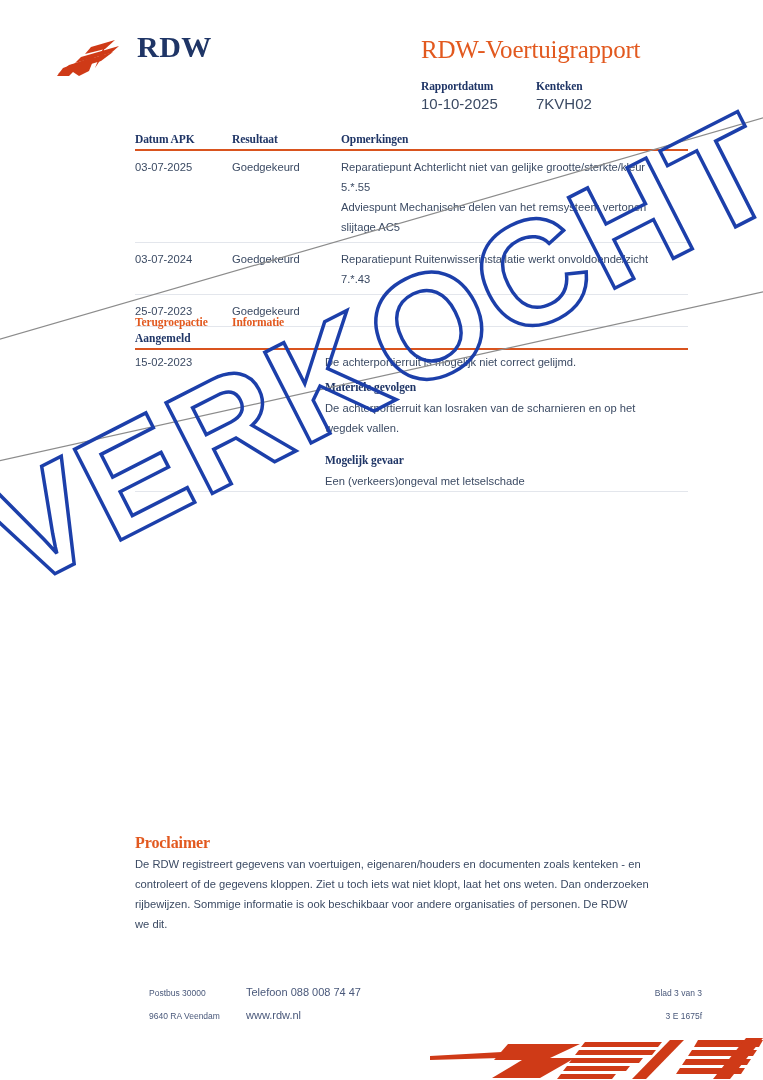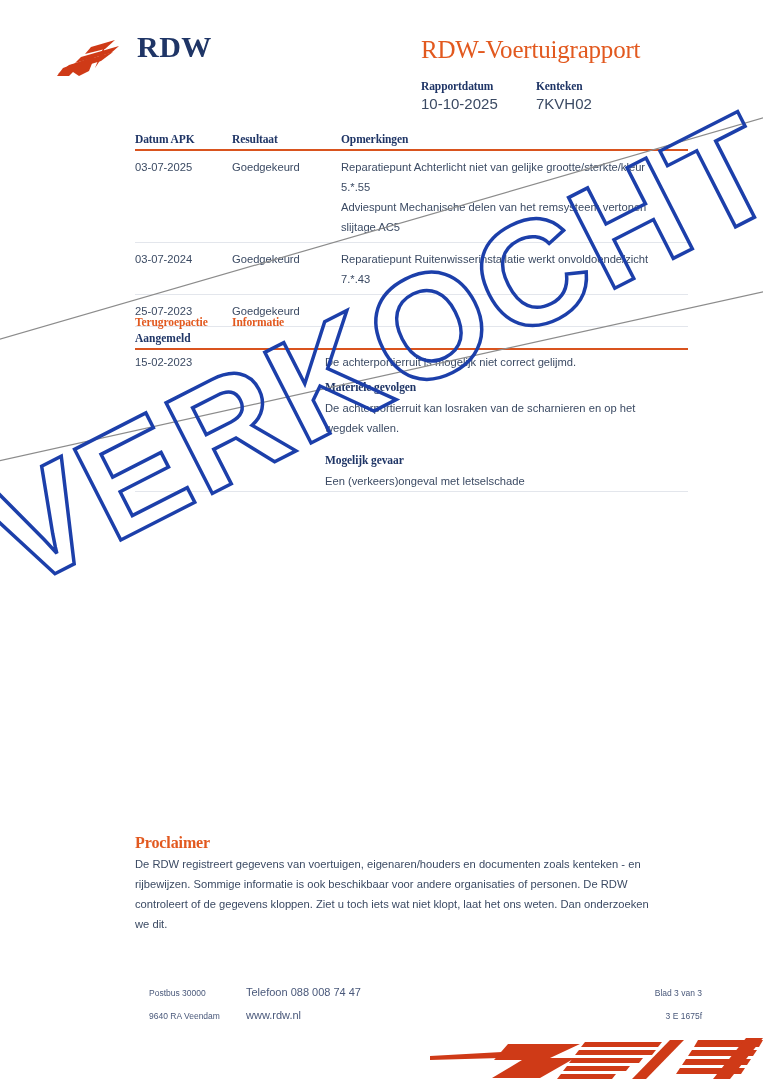--- a/index.html
+++ b/index.html
@@ -358,22 +358,22 @@
   <div class="info-block sec-danger">
     <div class="info-title">Mogelijk gevaar</div>
     <div class="info-text">Een (verkeers)ongeval met letselschade</div>
   </div>
 
   <div class="rule-bottom"></div>
 
   <div class="proclaimer">
     <div class="proclaimer-title">Proclaimer</div>
     <div class="proclaimer-text">De RDW registreert gegevens van voertuigen, eigenaren/houders en documenten zoals kenteken - en</div>
+    <div class="proclaimer-text">controleert of de gegevens kloppen. Ziet u toch iets wat niet klopt, laat het ons weten. Dan onderzoeken</div>
     <div class="proclaimer-text">rijbewijzen. Sommige informatie is ook beschikbaar voor andere organisaties of personen. De RDW</div>
-    <div class="proclaimer-text">controleert of de gegevens kloppen. Ziet u toch iets wat niet klopt, laat het ons weten. Dan onderzoeken</div>
     <div class="proclaimer-text">we dit.</div>
   </div>
 
   <div class="footer">
     <div class="footer-row">
       <div class="f-a">Postbus 30000</div>
       <div class="f-b">Telefoon 088 008 74 47</div>
       <div class="f-c">Blad 3 van 3</div>
     </div>
     <div class="footer-row">

